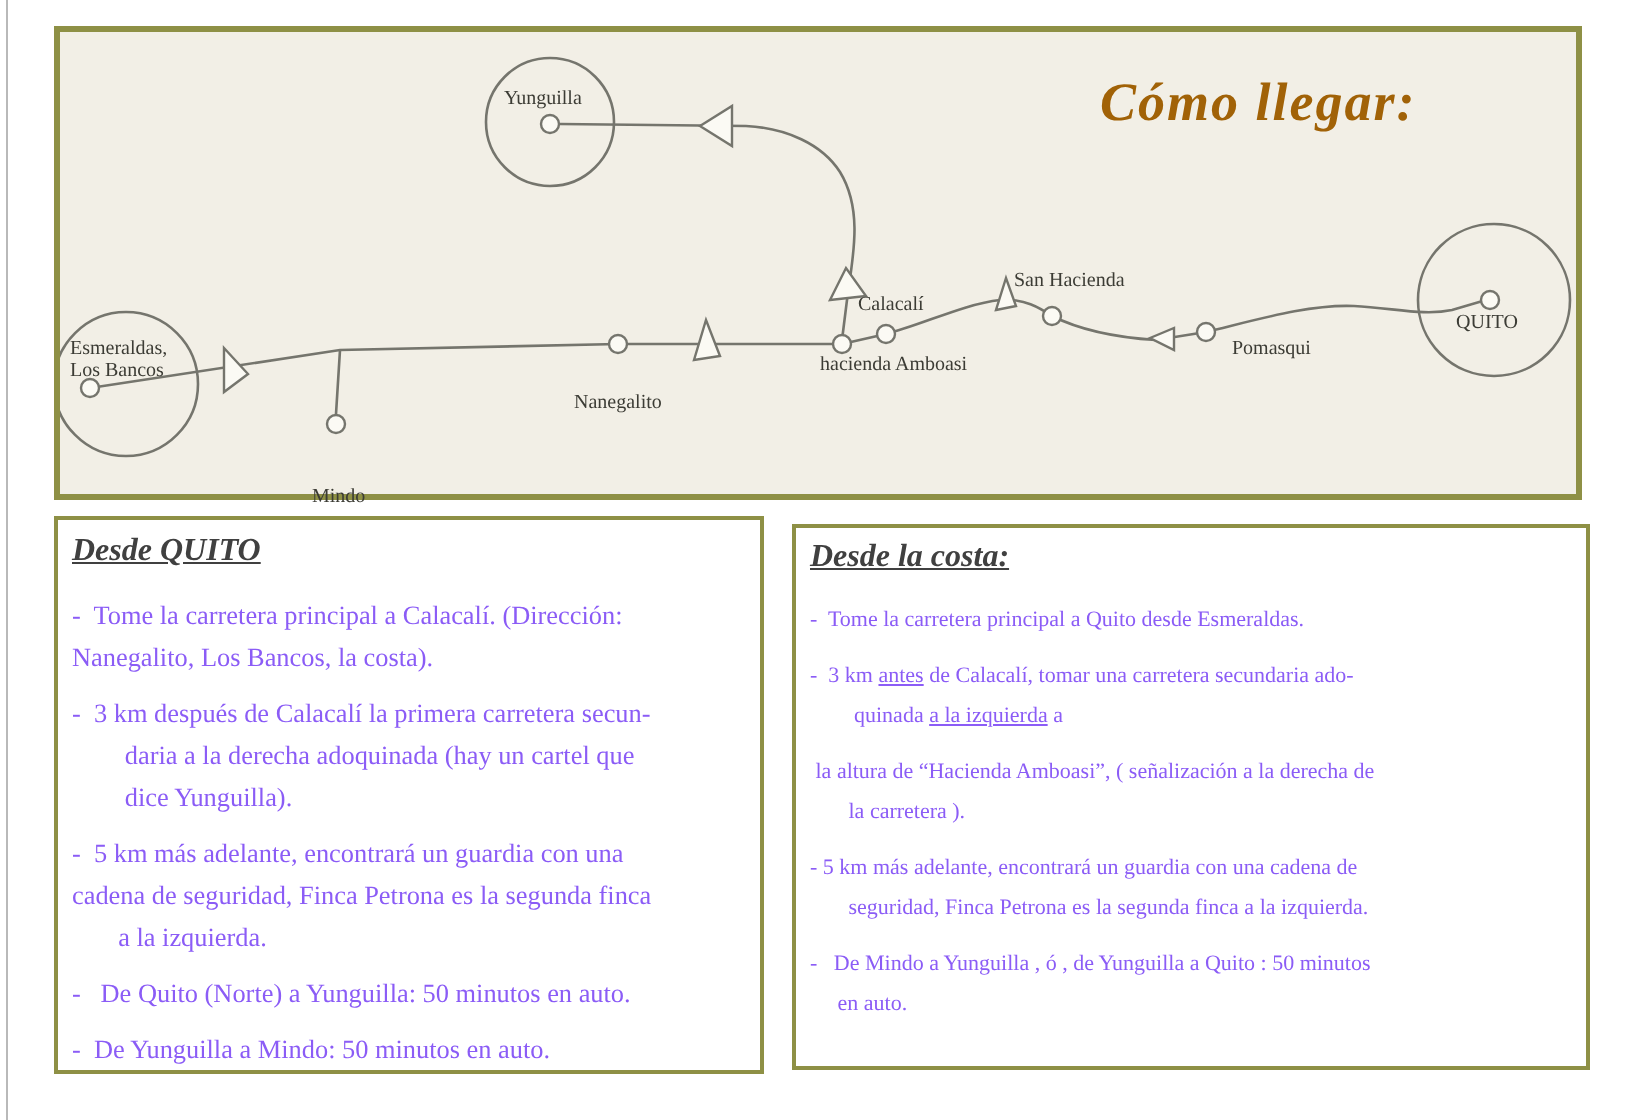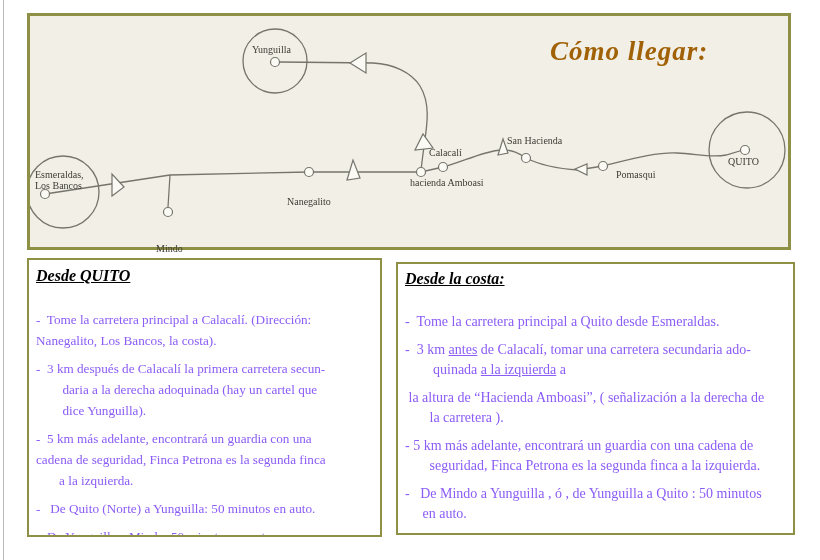--- a/index.html
+++ b/index.html
@@ -25,27 +25,27 @@
   }
   
   .dir-box{
     position:absolute;background:#ffffff;border:2px solid #8e9045;
     overflow:hidden;box-sizing:border-box;
   }
   .box-quito{left:27px;top:258px;width:355px;height:279px;padding:7px 6px 6px 7px;}
   .box-costa{left:396px;top:262px;width:399px;height:273px;padding:6px 4px 6px 7px;}
   .dir-heading{
     font-weight:bold;font-style:italic;text-decoration:underline;
-    font-size:16px;margin:0 0 24px 0;color:#000000;
+    font-size:16px;margin:0 0 12px 0;color:#404040;
   }
   .dir-box p{
     margin:0 0 8px 0;white-space:pre-wrap;color:#8b5cf6;
   }
   .box-quito p{font-size:13.2px;line-height:21px;margin-bottom:7px;}
-  .box-costa p{font-size:14px;line-height:20px;margin-bottom:8px;}
+  .box-costa p{font-size:11px;line-height:20px;margin-bottom:8px;}
   .u{text-decoration:underline;}
 </style>
 </head>
 <body>
 
 <div class="edge-line"></div>
 
 <div class="map-panel">
   <svg width="758" height="231" viewBox="0 0 758 231">
     <g fill="none" stroke="#75756d" stroke-width="1.3">

